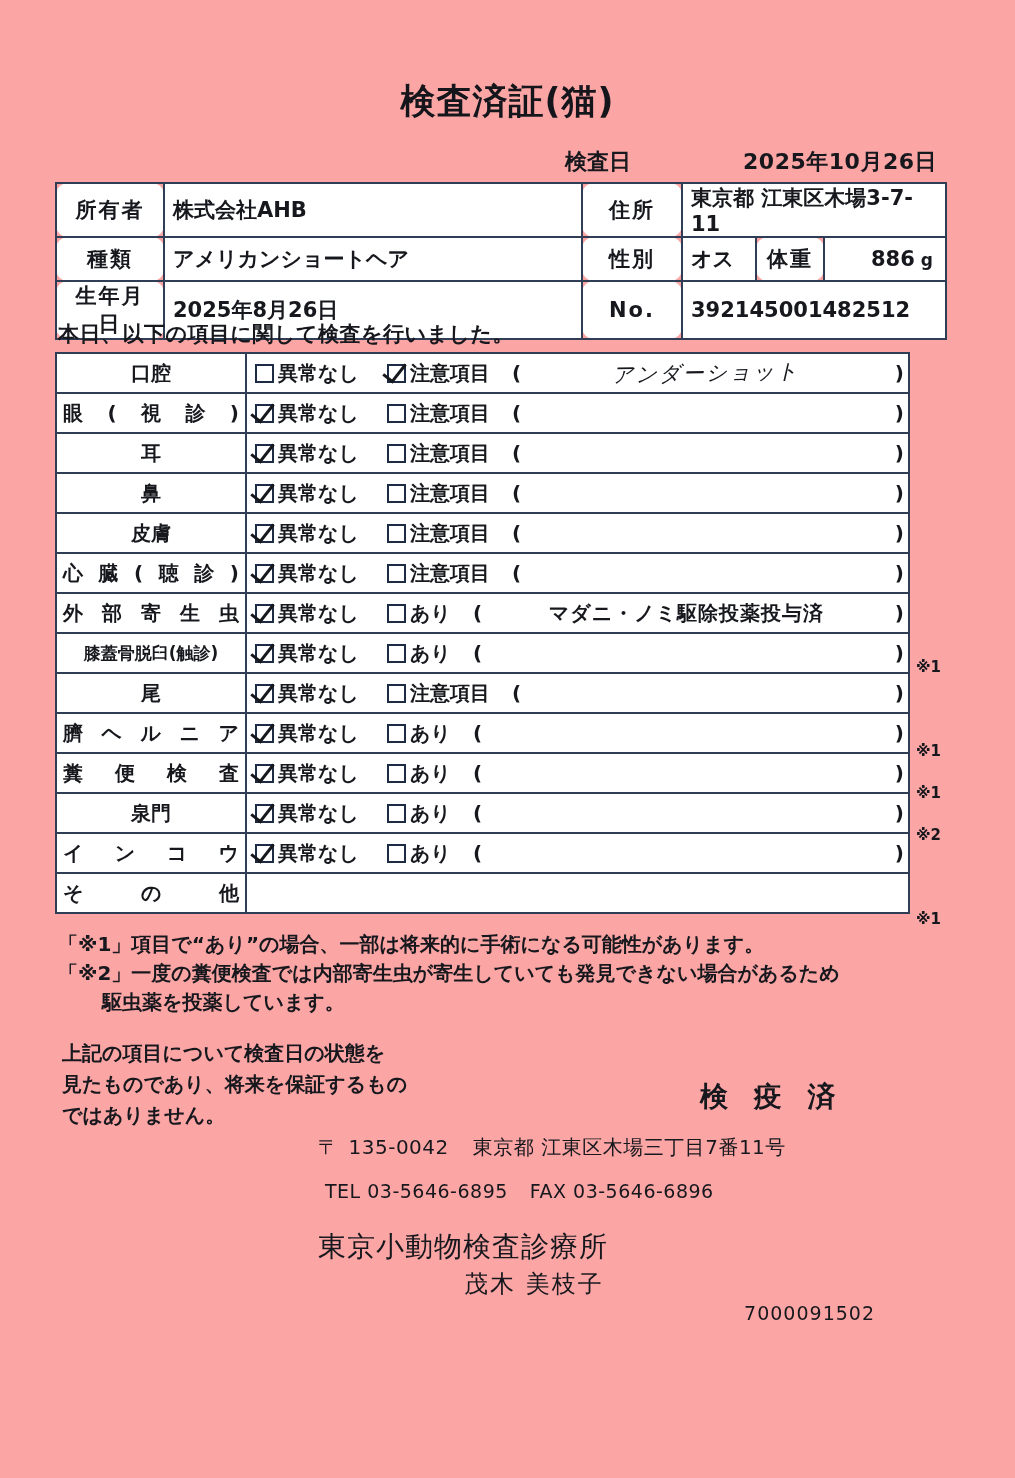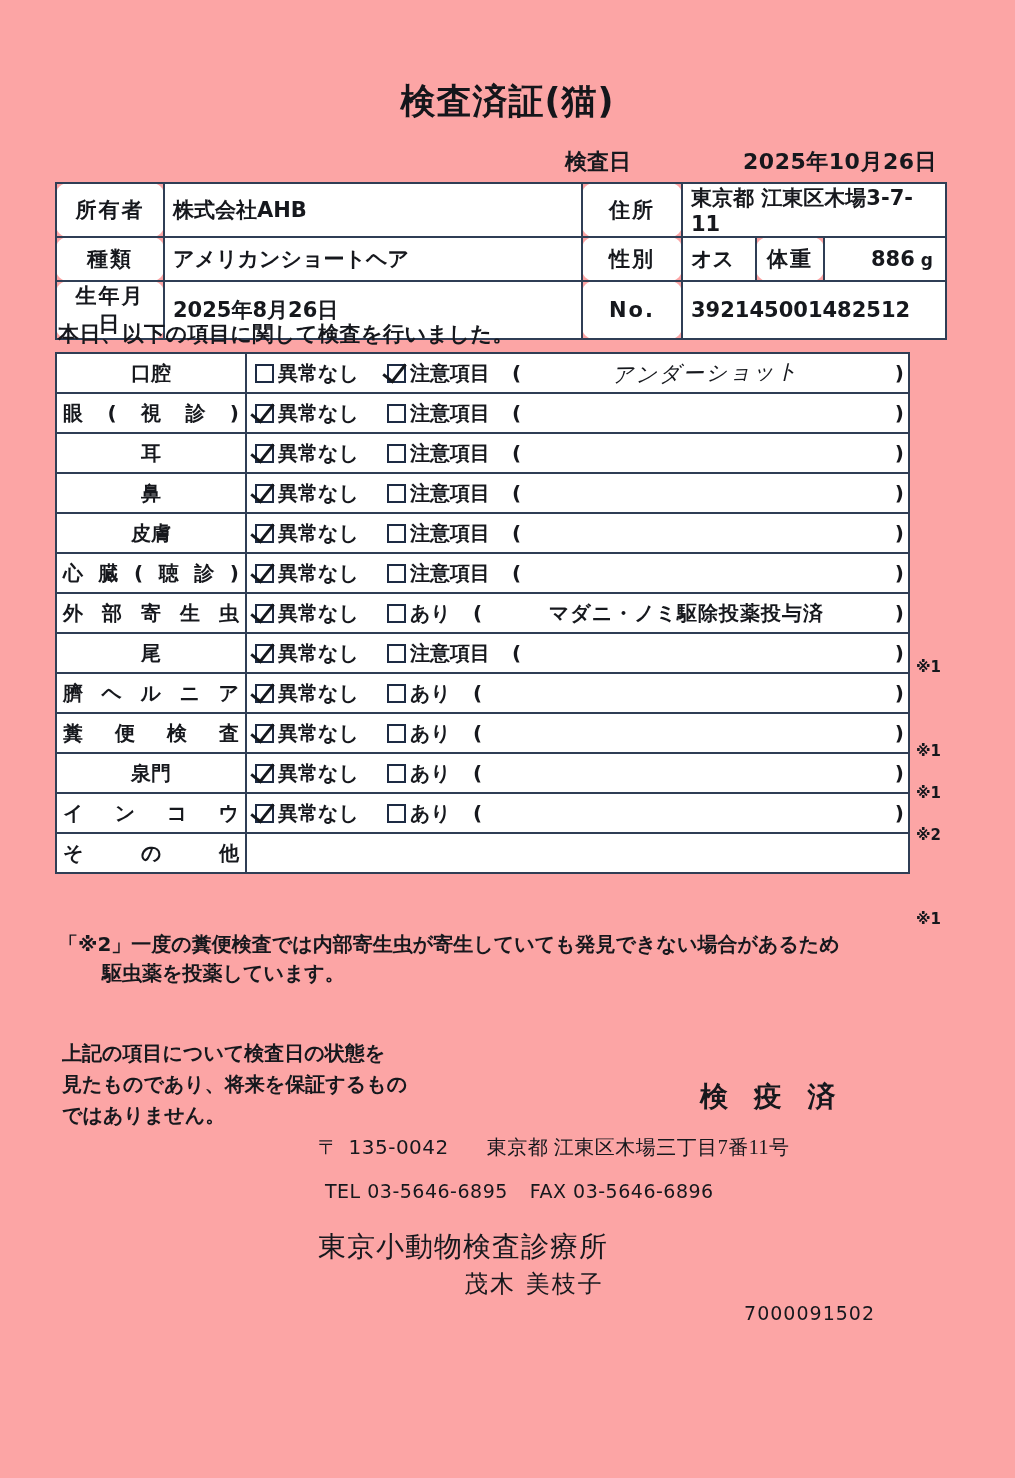--- a/index.html
+++ b/index.html
@@ -231,21 +231,21 @@
   
   .addr-line {
     position: absolute;
     left: 318px;
     top: 1134px;
     font-size: 20px;
     font-weight: 500;
     letter-spacing: 0.5px;
   }
   .addr-line .zip-num { margin-left: 10px; }
-  .addr-line .addr-text { margin-left: 38px; font-family: Liberation Serif, serif; }
+  .addr-line .addr-text { margin-left: 24px; }
   .tel-line {
     position: absolute;
     left: 325px;
     top: 1180px;
     font-size: 19px;
     font-weight: 500;
     letter-spacing: 0.5px;
   }
   .tel-line .fax { margin-left: 22px; }
   .clinic-name {
@@ -443,20 +443,38 @@
                 <span class="box"></span>
                 <span>あり</span>
               </span>
               <span class="paren-open">(</span>
               <span class="note-area">マダニ・ノミ駆除投薬投与済</span>
               <span class="paren-close">)</span>
             </div>
           </td>
         </tr>
         <tr>
+          <td class="item-name tight">膝蓋骨脱臼(触診)</td>
+          <td class="item-body">
+            <div class="body-flex">
+              <span class="opt first">
+                <span class="box checked"></span>
+                <span>異常なし</span>
+              </span>
+              <span class="opt">
+                <span class="box"></span>
+                <span>あり</span>
+              </span>
+              <span class="paren-open">(</span>
+              <span class="note-area"></span>
+              <span class="paren-close">)</span>
+            </div>
+          </td>
+        </tr>
+        <tr>
           <td class="item-name center">尾</td>
           <td class="item-body">
             <div class="body-flex">
               <span class="opt first">
                 <span class="box checked"></span>
                 <span>異常なし</span>
               </span>
               <span class="opt">
                 <span class="box"></span>
                 <span>注意項目</span>
@@ -558,20 +576,21 @@
       <div class="mark-cell"></div>
       <div class="mark-cell">※1</div>
       <div class="mark-cell">※1</div>
       <div class="mark-cell">※2</div>
       <div class="mark-cell"></div>
       <div class="mark-cell">※1</div>
       <div class="mark-cell"></div>
     </div>
 
   <div class="footnotes">
+    <div>「※1」項目で“あり”の場合、一部は将来的に手術になる可能性があります。</div>
     <div>「※2」一度の糞便検査では内部寄生虫が寄生していても発見できない場合があるため</div>
     <span class="fn2-cont">駆虫薬を投薬しています。</span>
   </div>
 
   <div class="disclaimer">
     <div>上記の項目について検査日の状態を</div>
     <div>見たものであり、将来を保証するもの</div>
     <div>ではありません。</div>
   </div>
 

